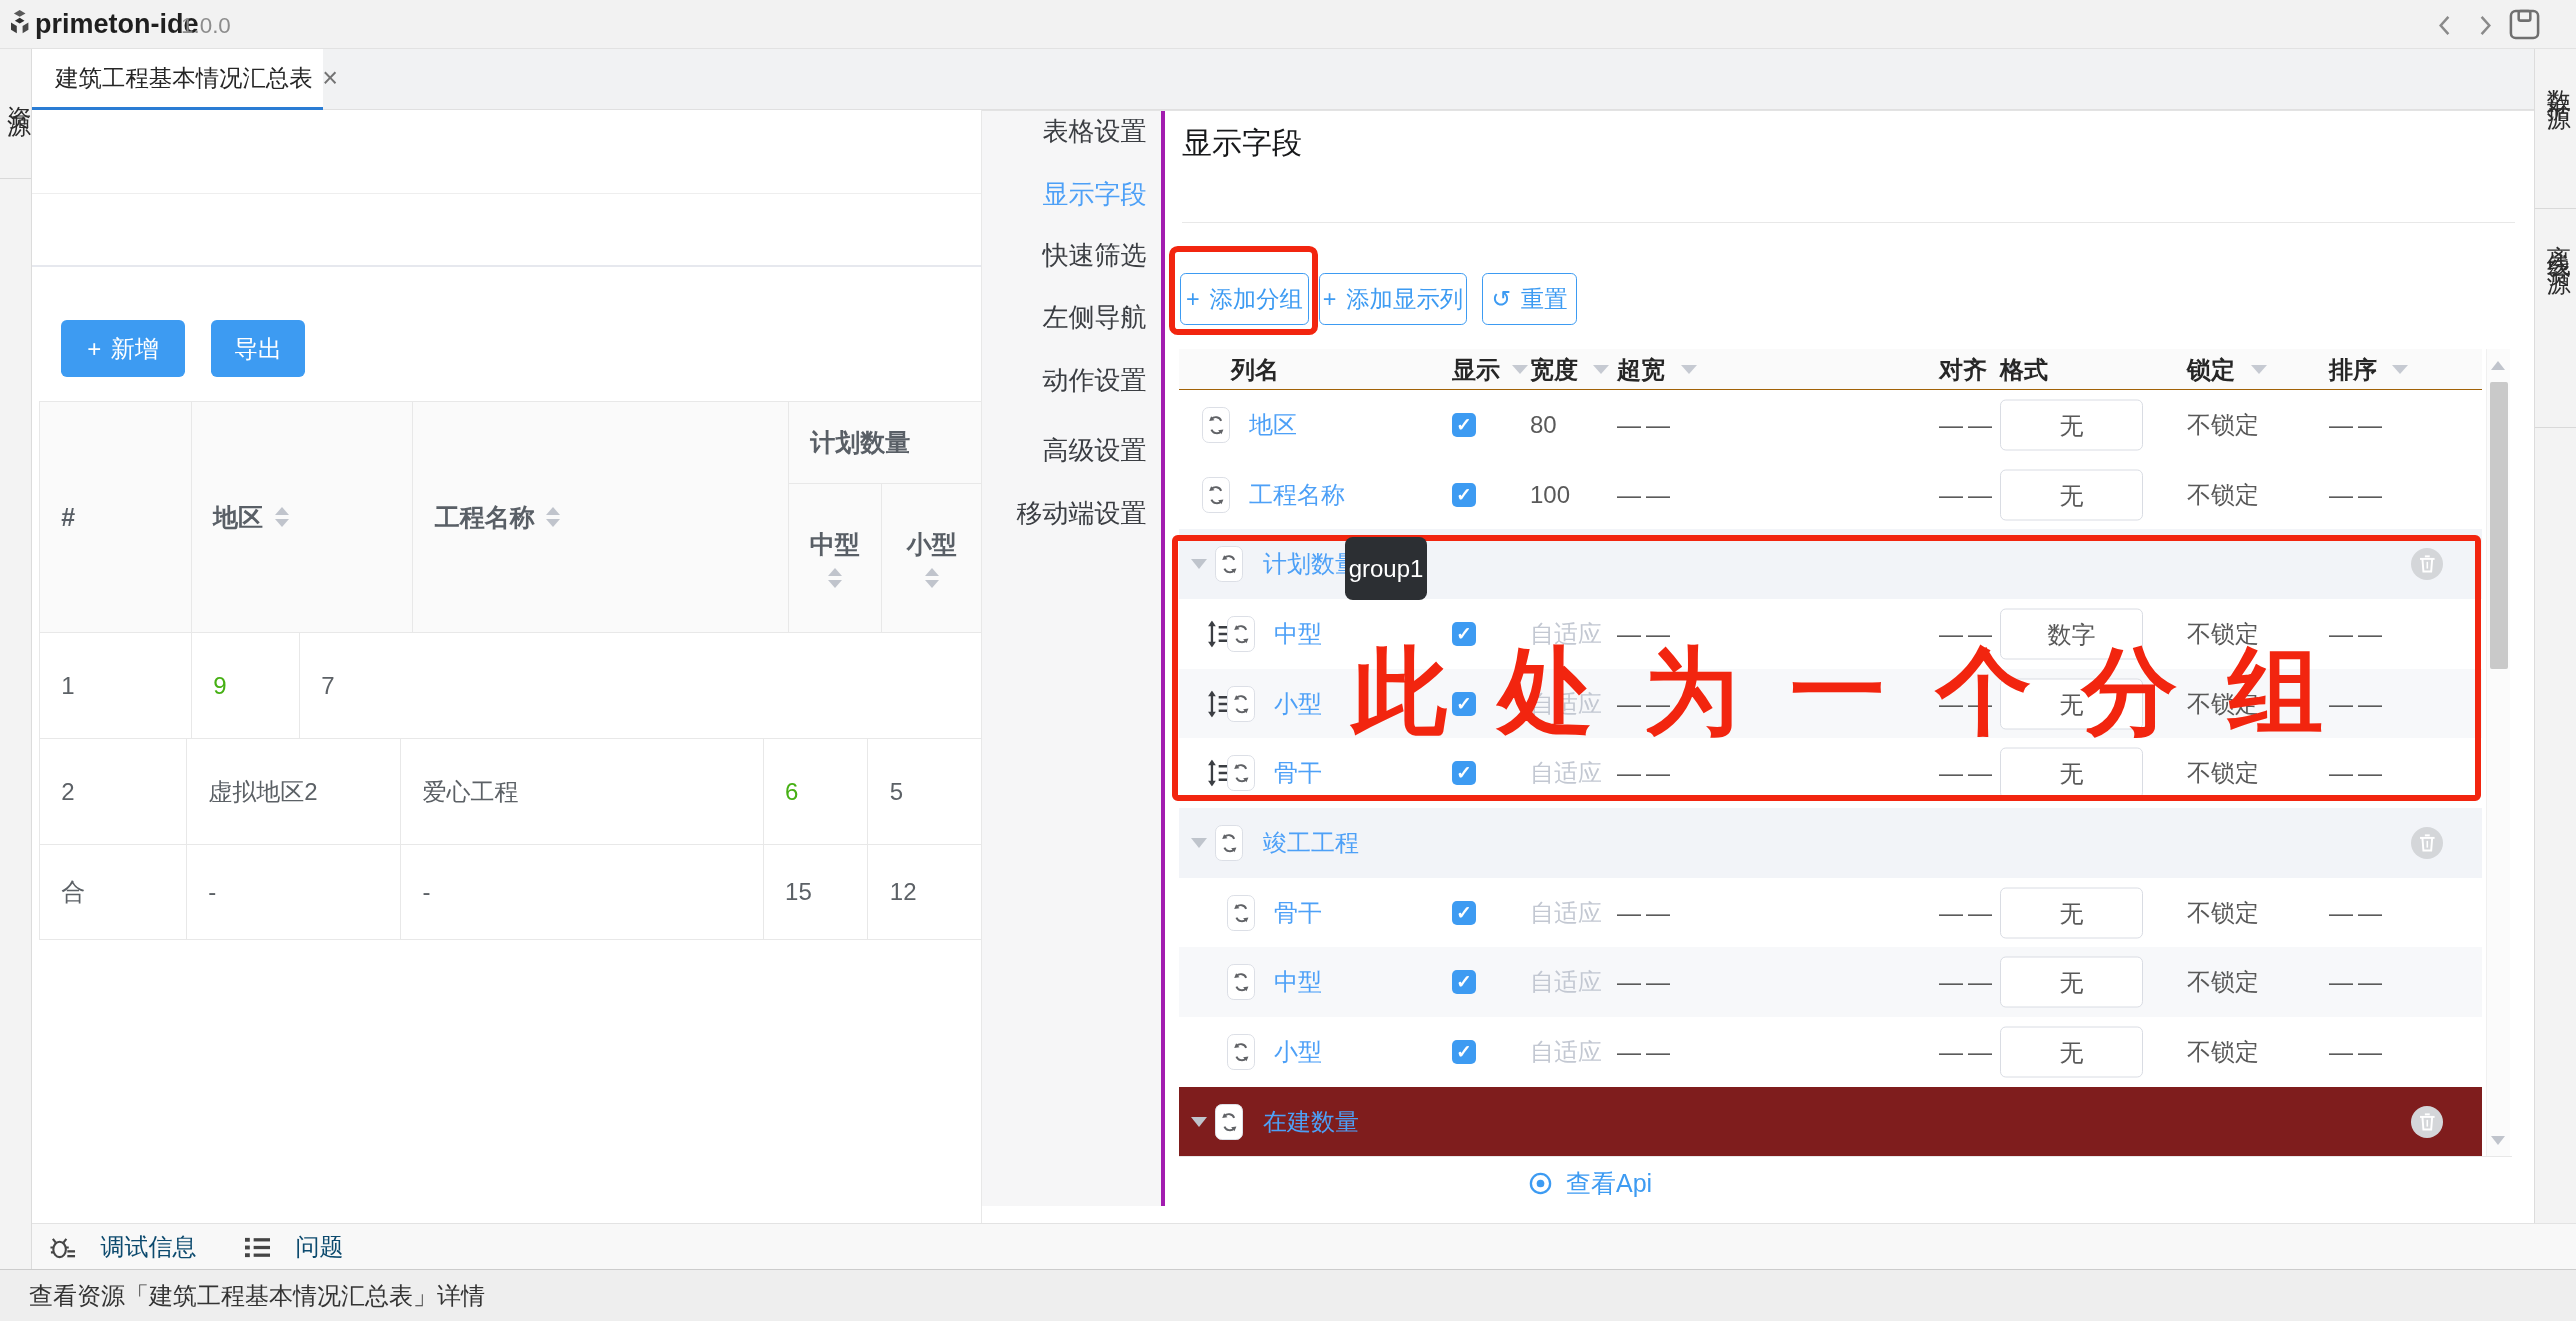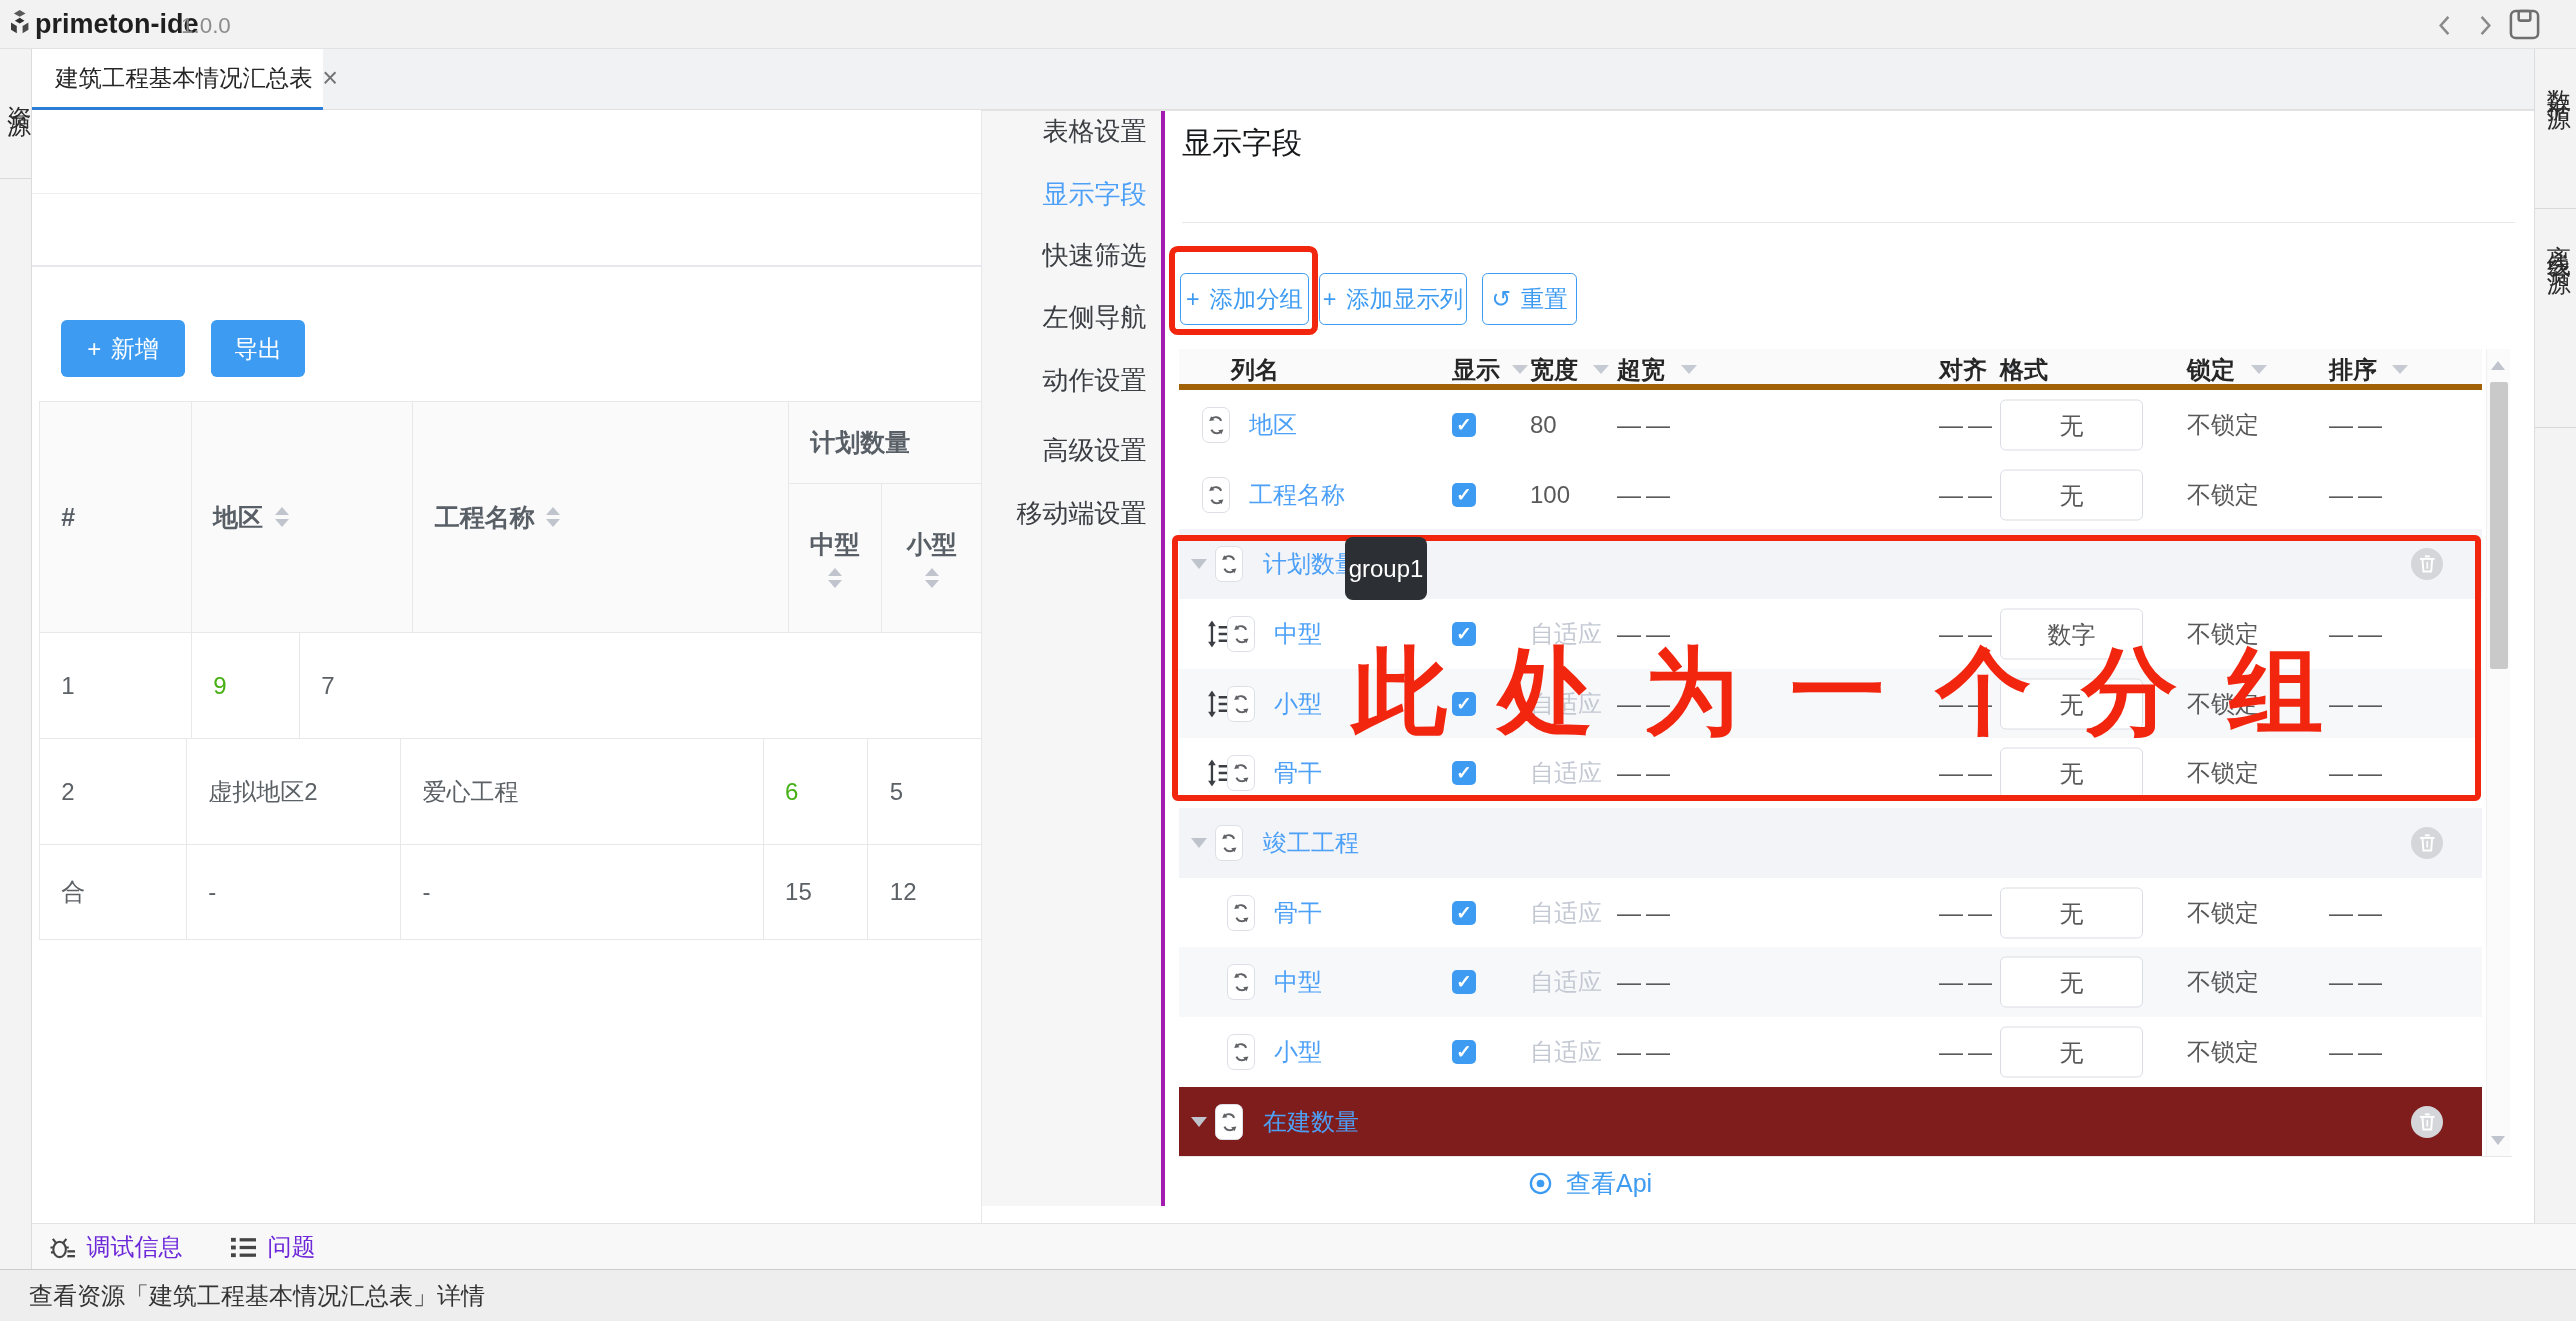--- a/index.html
+++ b/index.html
@@ -54,21 +54,21 @@
 
   #panel-title { left:1182px; top:123px; font-size:30px; color:#17181a; z-index:3;}
   #panel-div { left:1182px; top:222px; width:1333px; height:1px; background:#e8e8e8; z-index:3;}
   .btn-ghost { position:absolute; border:1.9px solid var(--accent,#3d9bf2); color:var(--accent,#3d9bf2); background:#fff; border-radius:5.8px; font-size:23.4px; display:flex; align-items:center; justify-content:center; gap:9.7px; cursor:pointer; z-index:3; font-family:inherit;}
   #btn-group { left:1180px; top:273px; width:129px; height:52px; }
   #btn-col { left:1319px; top:273px; width:148px; height:52px; }
   #btn-reset { left:1482px; top:273px; width:95px; height:52px; }
 
   
   #cfg-grid { left:1179px; top:349px; width:1303px; height:808px; z-index:3; }
-  #cfg-head { position:absolute; left:0; top:0; width:1303px; height:41px; background:#fafafa; border-bottom:6px solid #a16207;}
+  #cfg-head { position:absolute; left:0; top:0; width:1303px; height:41px; background:#fafafa; border-bottom:1px solid #a16207;}
   .h-lab { position:absolute; top:4.9px; font-size:24px; font-weight:bold; color:#262626; white-space:nowrap;}
   .f-caret { position:absolute; top:15.6px; width:0; height:0; border-left:8.8px solid transparent; border-right:8.8px solid transparent; border-top:9.7px solid #c6cad2; cursor:pointer;}
   .cfg-row { position:absolute; left:0; width:1303px; height:70px; }
   .cfg-row .lab { position:absolute; top:50%; transform:translateY(-50%); font-size:24px; color:var(--link,#4da0f7); white-space:nowrap; cursor:pointer;}
   .cell-txt { position:absolute; top:50%; transform:translateY(-50%); font-size:24px; color:#595959; white-space:nowrap;}
   .cell-light { color:#c3c8d2; }
   .dashes { letter-spacing:4.9px; color:#5a5a5a;}
   .chk { position:absolute; left:273px; top:50%; transform:translateY(-50%); width:24px; height:24px; background:var(--accent,#3d9bf2); border-radius:4.9px; color:#fff; font-size:18.5px; font-weight:bold; display:flex; align-items:center; justify-content:center; cursor:pointer;}
   .icon-box { position:absolute; top:50%; transform:translateY(-50%); width:28px; height:36px; border:1px solid #dcdfe6; border-radius:6.8px; background:#fff; display:flex; align-items:center; justify-content:center; font-size:19.5px; color:#606266; cursor:pointer;}
   .g-caret { position:absolute; left:11.7px; top:50%; transform:translateY(-50%); width:0;height:0; border-left:8.8px solid transparent; border-right:8.8px solid transparent; border-top:10.7px solid #bfc4cc; cursor:pointer;}
@@ -86,21 +86,21 @@
   #api-link { left:1528px; top:1167px; display:flex; align-items:center; gap:13px; color:var(--accent,#3d9bf2); font-size:25px; z-index:3; cursor:pointer;}
 
   
   #anno-rect1 { left:1169px; top:246px; width:149px; height:89px; border:6.8px solid var(--annotation,#f2250f); border-radius:8.8px; z-index:30; pointer-events:none;}
   #anno-rect2 { left:1172px; top:535px; width:1309px; height:266px; border:6.8px solid var(--annotation,#f2250f); border-radius:5.8px; z-index:30; pointer-events:none;}
   #anno-text { left:1352px; top:629px; font-size:95px; font-weight:bold; color:var(--annotation,#f2250f); letter-spacing:51px; white-space:nowrap; z-index:35; pointer-events:none;}
   #tooltip-group { left:1345px; top:537px; width:82px; height:63px; background:#2c2f33; border-radius:7.8px; display:flex; align-items:center; justify-content:center; color:#fff; font-size:24px; z-index:40;}
 
   
   #debug-bar { left:32px; top:1223px; width:2544px; height:47px; background:#f8f8f8; border-top:1px solid #e3e3e3; display:flex; align-items:center; z-index:6;}
-  .dbg-item { display:flex; align-items:center; gap:11px; font-size:24px; color:#6d28d9; margin-left:16.6px; cursor:pointer;}
+  .dbg-item { display:flex; align-items:center; gap:25px; font-size:24px; color:#0c4a6e; margin-left:16.6px; cursor:pointer;}
   .dbg-item + .dbg-item { margin-left:47px; }
   #status-bar { left:0; top:1269px; width:2576px; height:52px; background:#eeeeee; border-top:1px solid #cccccc; display:flex; align-items:center; z-index:7;}
   #status-text { margin-left:29px; font-size:24px; color:#333; }
 
   svg { display:block; }
 </style>
 </head>
 <body>
 
 <div class="abs" id="title-bar">

